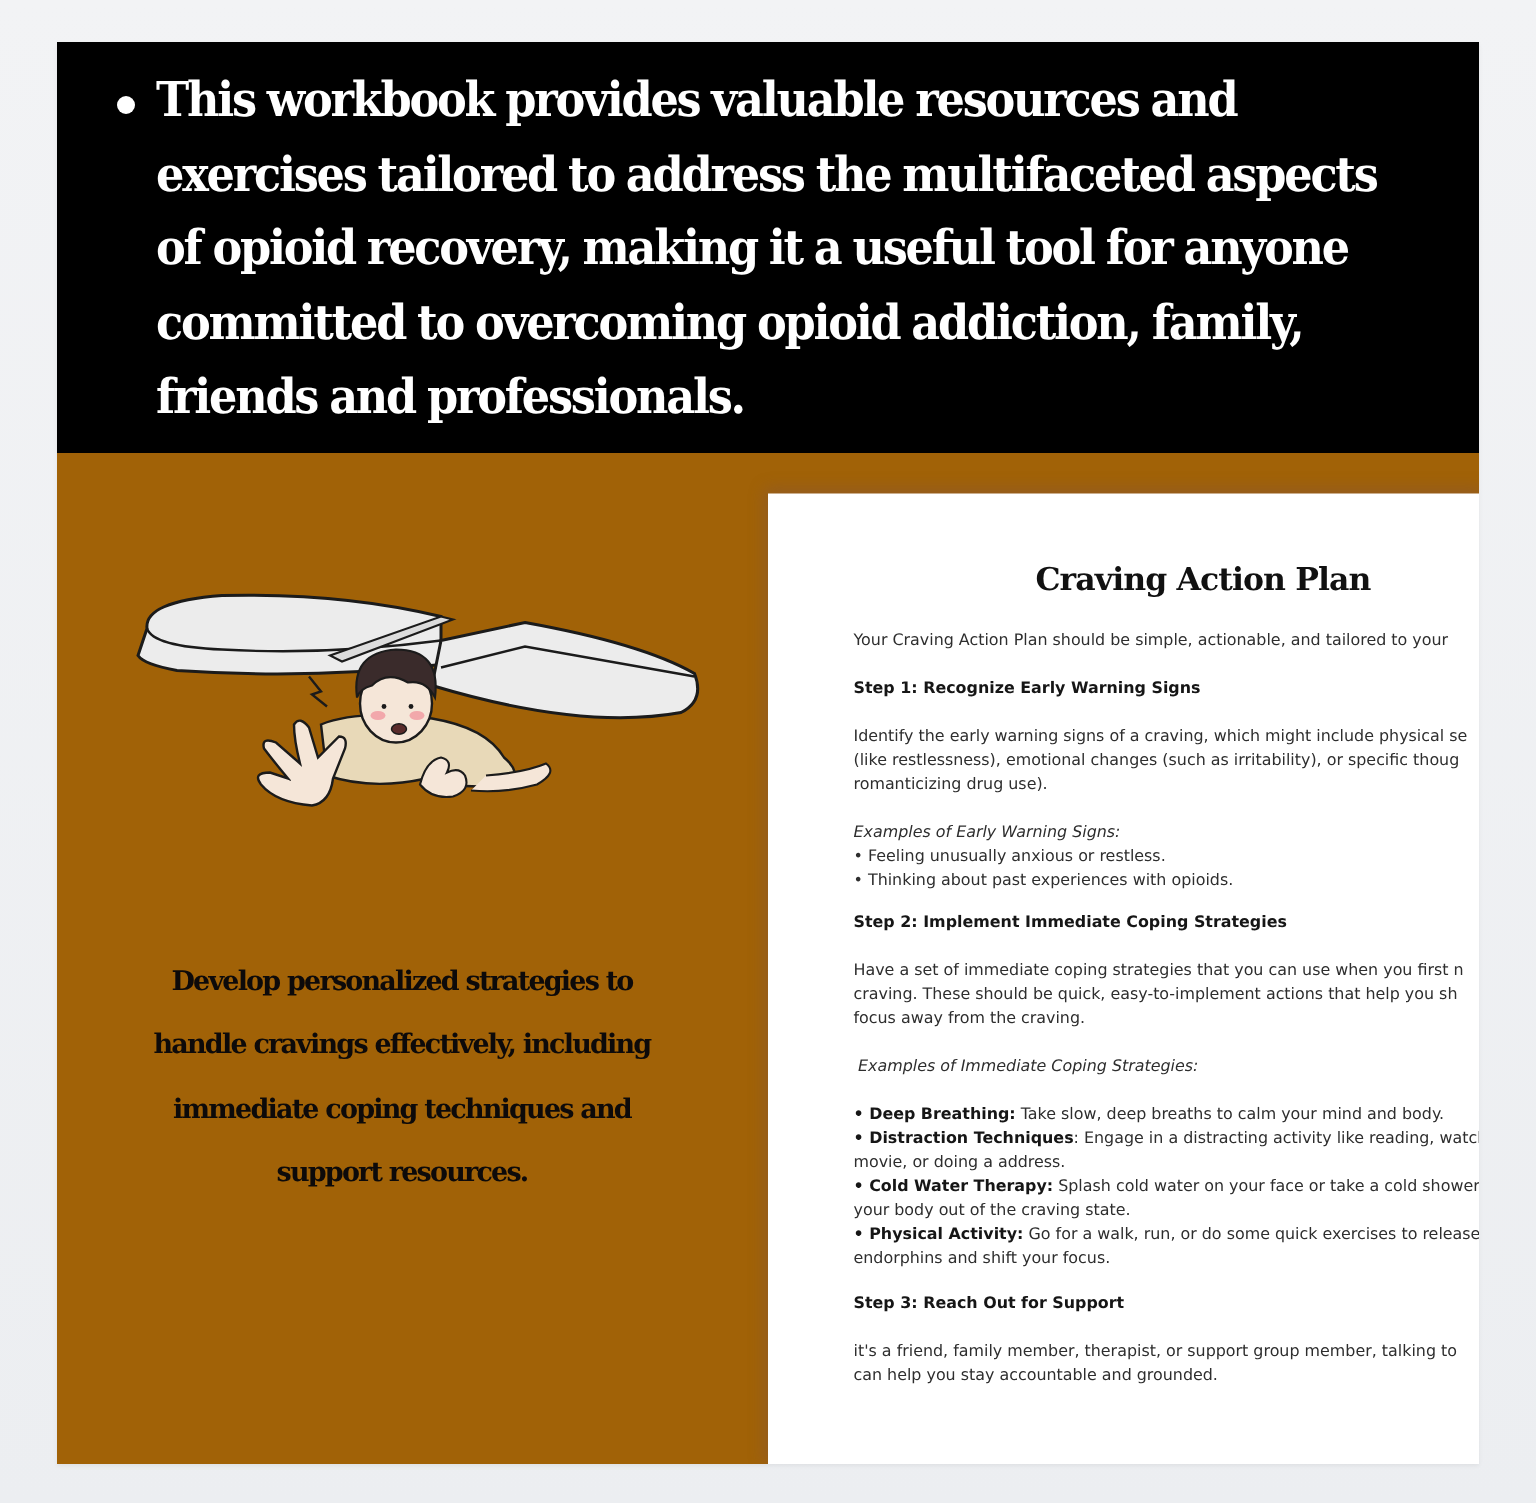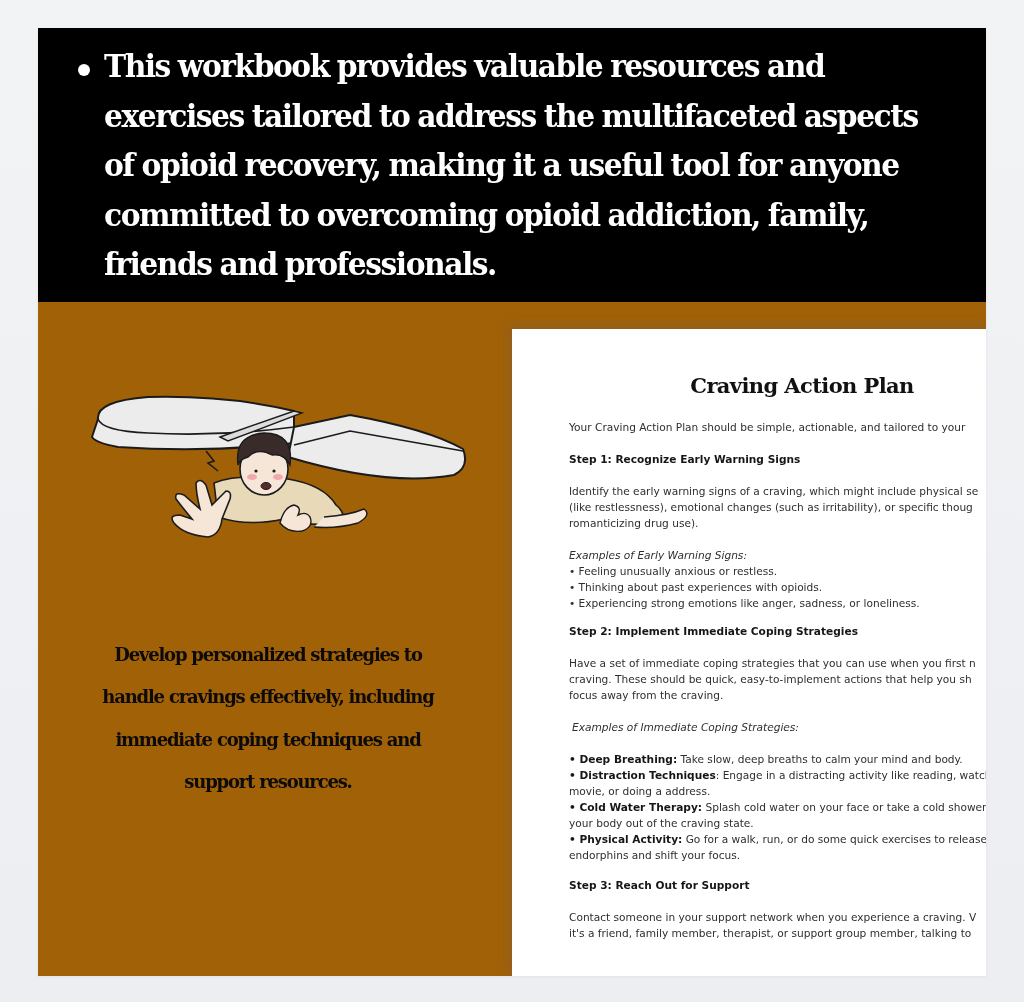--- a/index.html
+++ b/index.html
@@ -125,39 +125,38 @@
         <div class="gap"></div>
         <p class="heading">Step 1: Recognize Early Warning Signs</p>
         <div class="gap"></div>
         <p>Identify the early warning signs of a craving, which might include physical se</p>
         <p>(like restlessness), emotional changes (such as irritability), or specific thoug</p>
         <p>romanticizing drug use).</p>
         <div class="gap"></div>
         <p class="italic">Examples of Early Warning Signs:</p>
         <p>• Feeling unusually anxious or restless.</p>
         <p>• Thinking about past experiences with opioids.</p>
-        <p>• Experiencing strong emotions like anger, sadness, or loneliness.</p>
         <div class="gap" style="height:12px"></div>
         <p class="heading">Step 2: Implement Immediate Coping Strategies</p>
         <div class="gap"></div>
         <p>Have a set of immediate coping strategies that you can use when you first n</p>
         <p>craving. These should be quick, easy-to-implement actions that help you sh</p>
         <p>focus away from the craving.</p>
         <div class="gap"></div>
         <p class="italic indent">Examples of Immediate Coping Strategies:</p>
         <div class="gap"></div>
         <p><span class="b">• Deep Breathing:</span><span> Take slow, deep breaths to calm your mind and body.</span></p>
         <p><span class="b">• Distraction Techniques</span><span>: Engage in a distracting activity like reading, watch</span></p>
         <p>movie, or doing a address.</p>
         <p><span class="b">• Cold Water Therapy:</span><span> Splash cold water on your face or take a cold shower</span></p>
         <p>your body out of the craving state.</p>
         <p><span class="b">• Physical Activity:</span><span> Go for a walk, run, or do some quick exercises to release</span></p>
         <p>endorphins and shift your focus.</p>
         <div class="gap" style="height:14px"></div>
         <p class="heading">Step 3: Reach Out for Support</p>
         <div class="gap"></div>
-        <p>Contact someone in your support network when you experience a craving. V</p>
         <p>it's a friend, family member, therapist, or support group member, talking to</p>
+        <p>can help you stay accountable and grounded.</p>
       </div>
     </div>
 
   </div>
 </div>
 
 </body></html>

